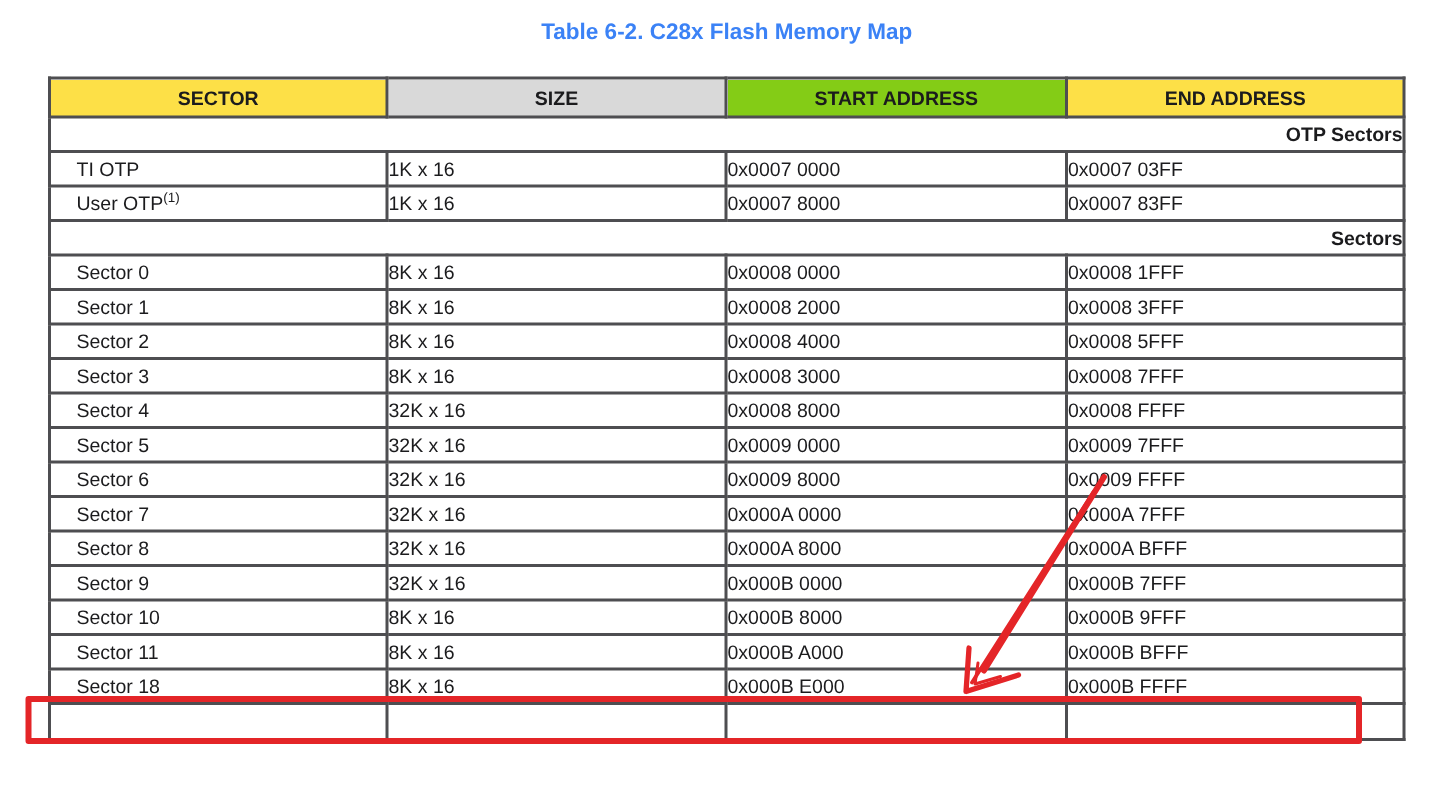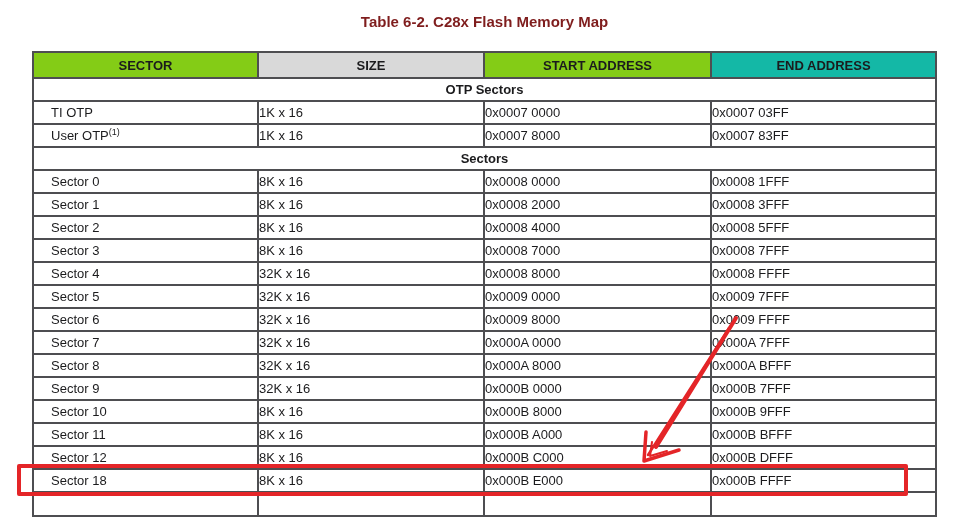--- a/index.html
+++ b/index.html
@@ -7,41 +7,41 @@
     position:relative;
     width:969px;height:527px;
     background:#ffffff;
     overflow:hidden;
     font-family:"Liberation Sans",sans-serif;
     color:#1b1b1d;
   }
   .doc-title{
     position:absolute;top:13px;left:0;width:100%;
     text-align:center;
-    font-size:15px;font-weight:bold;color:#7f1d1d;
+    font-size:15px;font-weight:bold;color:#3b82f6;
   }
   table.memmap{
     position:absolute;left:32px;top:51px;width:903px;
     border-collapse:collapse;table-layout:fixed;
   }
   .memmap th,.memmap td{
     border:2px solid #4e4e51;
     font-size:13px;
     overflow:hidden;white-space:nowrap;
     padding:0;
   }
   .memmap thead th{
     background:#d9d9d9;
     height:24px;
     font-weight:bold;text-align:center;
   }
   .memmap tbody td{height:21px;}
   .memmap td.left{text-align:left;padding-left:17px;}
   .memmap td.center{text-align:left;}
-  .memmap td.section{text-align:center;font-weight:bold;}
+  .memmap td.section{text-align:right;font-weight:bold;}
   .memmap tr.partial td{height:22px;}
   .memmap sup{font-size:9px;line-height:0;}
   .highlight-box{
     position:absolute;left:17px;top:464px;width:891px;height:32px;
     box-sizing:border-box;
     border:4px solid #e42528;
     border-radius:2px;
   }
   svg.arrow{
     position:absolute;left:0;top:0;
@@ -57,24 +57,24 @@
 
   <table class="memmap">
     <colgroup>
       <col style="width:225px">
         <col style="width:226px">
         <col style="width:227px">
         <col style="width:225px">
     </colgroup>
     <thead>
       <tr>
-        <th style="background: #84cc16;"><span>SECTOR</span></th>
+        <th style="background: #fde047;"><span>SECTOR</span></th>
         <th style="background: rgb(217, 217, 217); margin-left: 25px;"><span>SIZE</span></th>
         <th style="background: #84cc16;"><span>START ADDRESS</span></th>
-        <th style="background: #14b8a6;"><span>END ADDRESS</span></th>
+        <th style="background: #fde047;"><span>END ADDRESS</span></th>
       </tr>
     </thead>
     <tbody id="tbody">
         <tr>
           <td colspan="4" class="section"><span>OTP Sectors</span></td>
         </tr>
         <tr>
           <td class="left"><span>TI OTP</span></td>
           <td class="center"><span>1K x 16</span></td>
           <td class="center"><span>0x0007 0000</span></td>
@@ -103,21 +103,21 @@
         </tr>
         <tr>
           <td class="left"><span>Sector 2</span></td>
           <td class="center"><span>8K x 16</span></td>
           <td class="center"><span>0x0008 4000</span></td>
           <td class="center"><span>0x0008 5FFF</span></td>
         </tr>
         <tr>
           <td class="left"><span>Sector 3</span></td>
           <td class="center"><span>8K x 16</span></td>
-          <td class="center"><span>0x0008 7000</span></td>
+          <td class="center"><span>0x0008 3000</span></td>
           <td class="center"><span>0x0008 7FFF</span></td>
         </tr>
         <tr>
           <td class="left"><span>Sector 4</span></td>
           <td class="center"><span>32K x 16</span></td>
           <td class="center"><span>0x0008 8000</span></td>
           <td class="center"><span>0x0008 FFFF</span></td>
         </tr>
         <tr>
           <td class="left"><span>Sector 5</span></td>
@@ -155,26 +155,20 @@
           <td class="center"><span>0x000B 8000</span></td>
           <td class="center"><span>0x000B 9FFF</span></td>
         </tr>
         <tr>
           <td class="left"><span>Sector 11</span></td>
           <td class="center"><span>8K x 16</span></td>
           <td class="center"><span>0x000B A000</span></td>
           <td class="center"><span>0x000B BFFF</span></td>
         </tr>
         <tr>
-          <td class="left"><span>Sector 12</span></td>
-          <td class="center"><span>8K x 16</span></td>
-          <td class="center"><span>0x000B C000</span></td>
-          <td class="center"><span>0x000B DFFF</span></td>
-        </tr>
-        <tr>
           <td class="left"><span>Sector 18</span></td>
           <td class="center"><span>8K x 16</span></td>
           <td class="center"><span>0x000B E000</span></td>
           <td class="center"><span>0x000B FFFF</span></td>
         </tr>
         <tr class="partial">
           <td class="left"><span></span></td>
           <td class="center"><span></span></td>
           <td class="center"><span></span></td>
           <td class="center"><span></span></td>

